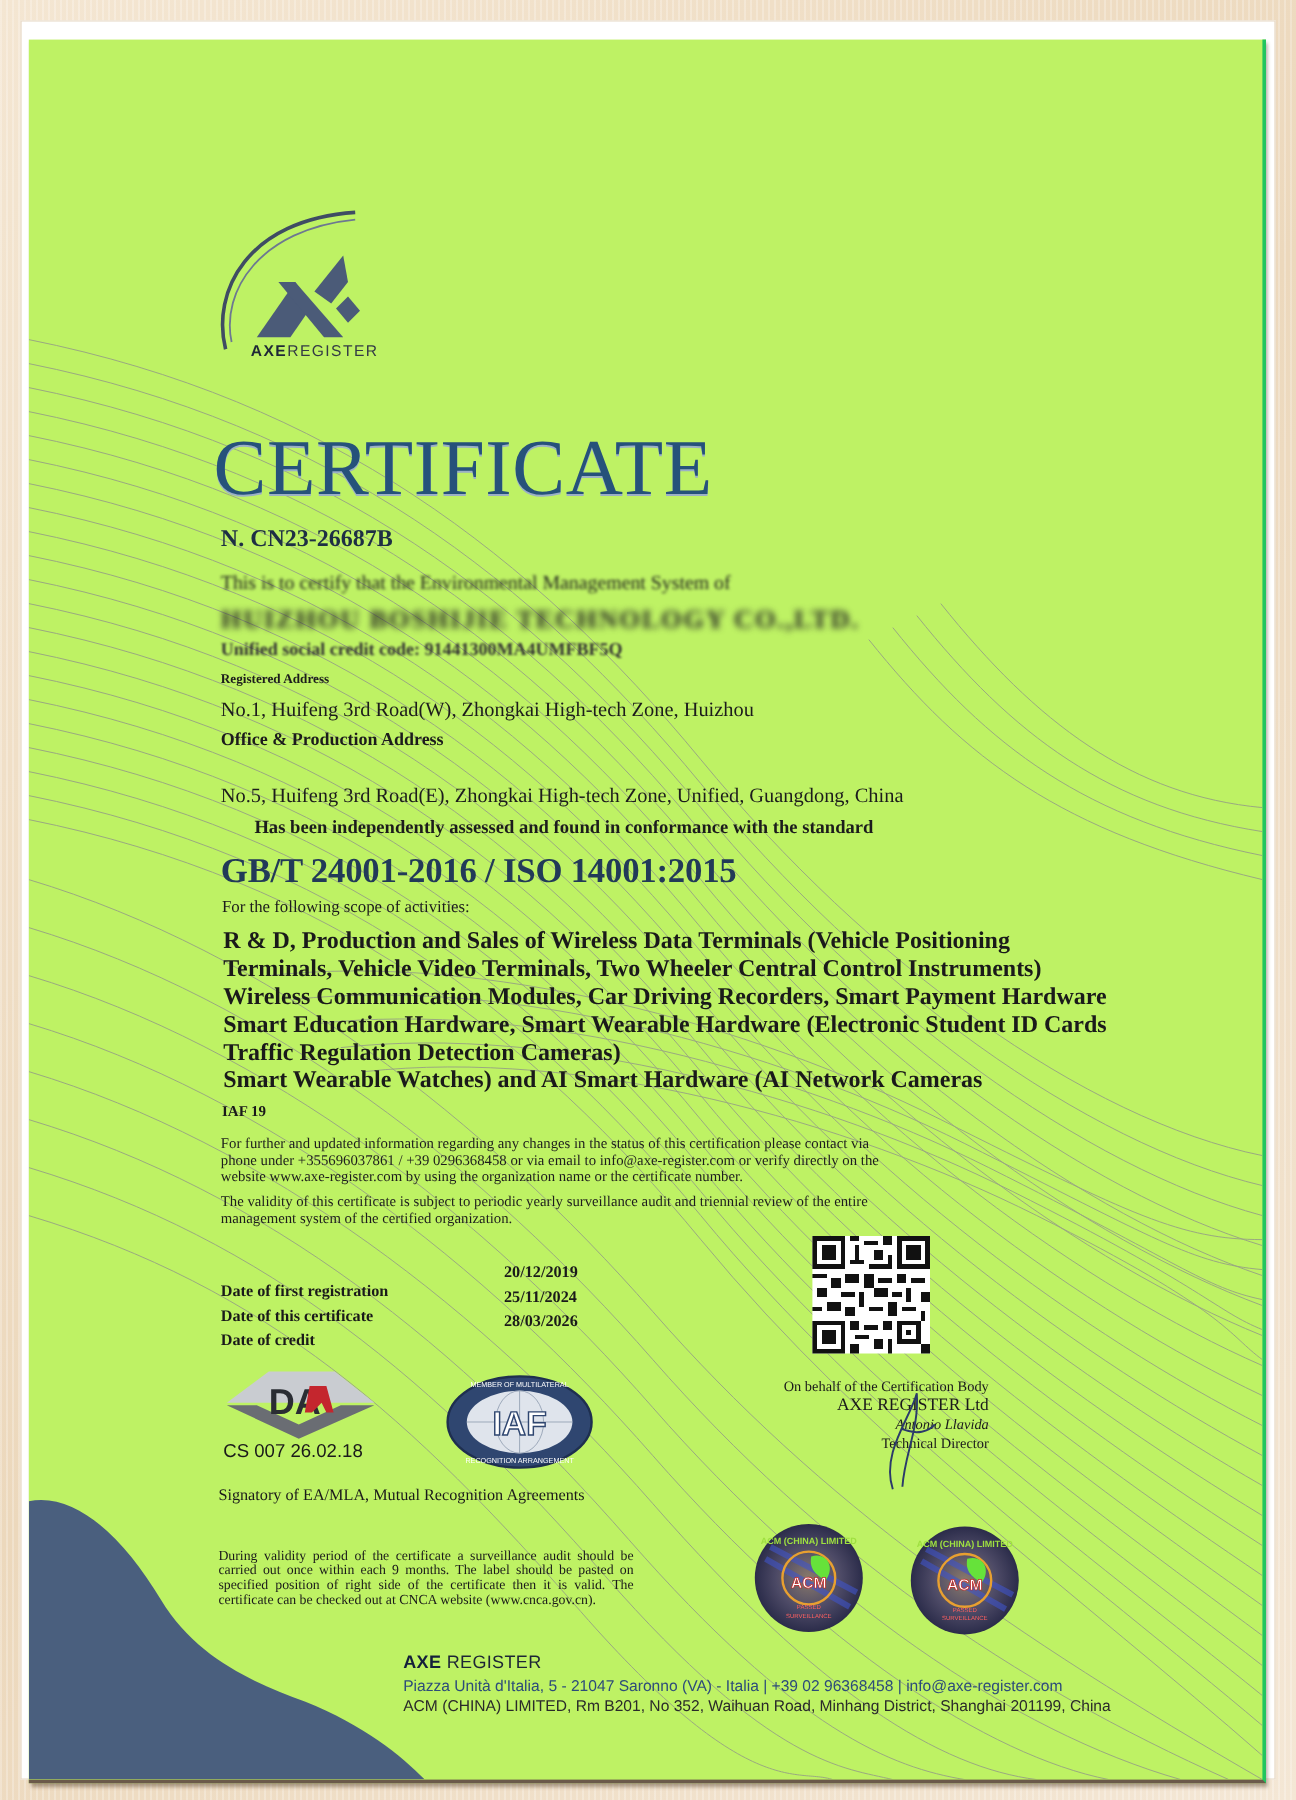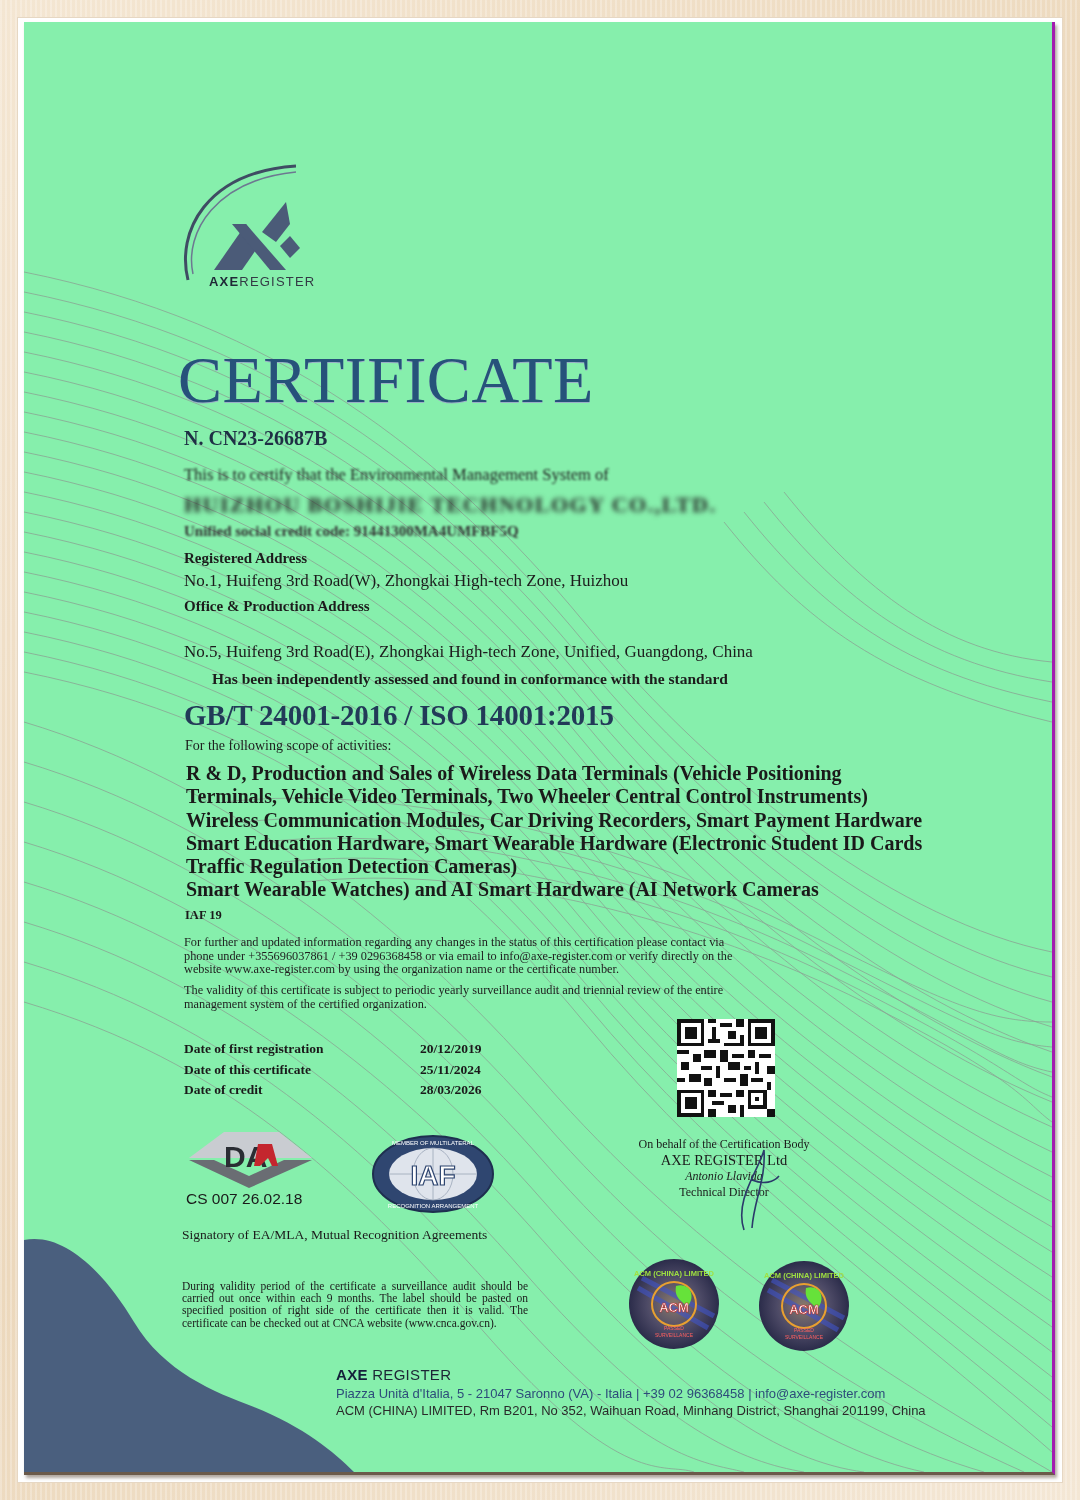--- a/index.html
+++ b/index.html
@@ -13,23 +13,23 @@
     background:
       repeating-linear-gradient(90deg, rgba(255,255,255,0.25) 0 2px, rgba(0,0,0,0) 2px 5px),
       linear-gradient(135deg, #f4e6d2 0%, #ecd8bc 50%, #f4e7d5 100%);
   }
   .mat {
     position:absolute; left:17px; top:17px; width:1046px; height:1466px;
     background:#ffffff;
     box-shadow: inset 0 0 0 1px #e6d7c3;
   }
   .paper {
-    position:absolute; left:24px; top:22px; width:1028px; height:1450px;
-    background:#86efac; overflow:hidden;
-    border-right:3px solid #a21caf;
+    position:absolute; left:24px; top:33px; width:1028px; height:1450px;
+    background:#bef264; overflow:hidden;
+    border-right:3px solid #22c55e;
     border-bottom:3px solid #6b5a4a;
     box-shadow: 2px 3px 3px rgba(80,60,40,0.45);
   }
   .waves { position:absolute; left:0; top:0; width:1028px; height:1450px; }
   .abs { position:absolute; }
 
   
   .logo { left:152px; top:140px; width:150px; height:130px; }
   .logo-text { position:absolute; left:185px; top:252px; font-family:"Liberation Sans", sans-serif; font-size:13px; letter-spacing:1.2px; color:#333a45; }
   .logo-text b { font-weight:bold; color:#1f2836; }
@@ -37,23 +37,23 @@
   .title { left:154px; top:325px; font-size:66px; color:#26527a; letter-spacing:0.5px; font-family:"Liberation Serif", serif; line-height:1; text-shadow:0 1px 0 #9ab0c6; }
   .cert-no { left:160px; top:405px; font-size:20px; font-weight:bold; color:#1e2f44; }
   .body-text { font-size:16px; color:#1c1c1c; line-height:1.2; }
   .blur { filter: blur(2.8px); }
   .bold { font-weight:bold; }
   .std { left:160px; top:677px; font-size:29px; font-weight:bold; color:#223a58; letter-spacing:-0.2px; }
   .scope { left:162px; top:740px; font-size:20px; font-weight:bold; color:#1a1a1a; line-height:23.3px; width:780px; }
   .small { font-size:12.3px; color:#1d1d1d; line-height:13.5px; }
   .dates { left:160px; top:1019px; font-size:13.5px; font-weight:bold; color:#1a1a1a; }
   .dates .row { display:flex; height:20.5px; }
-  .dates .lbl { width:236px; }
+  .dates .lbl { width:236px;margin-top:16px; }
   .qr { left:653px; top:997px; width:98px; height:98px; }
-  .sig { left:600px; top:1114px; width:200px; text-align:center; font-size:12px; color:#1a1a1a; line-height:16px; }
+  .sig { left:600px; top:1114px; width:200px; text-align:right; font-size:12px; color:#1a1a1a; line-height:16px; }
   .sig .company { font-size:14.5px; }
   .sig .name { font-style:italic; }
   .da { left:160px; top:1108px; width:130px; height:60px; }
   .cs { left:162px; top:1168px; font-family:"Liberation Sans", sans-serif; font-size:15.5px; color:#1a1a1a; }
   .iaf { left:347px; top:1112px; width:124px; height:80px; }
   .signatory { left:158px; top:1205px; font-size:13.5px; color:#1a1a1a; }
   .surv { left:158px; top:1258px; width:346px; font-size:11.5px; line-height:12.2px; text-align:justify; color:#1a1a1a; }
   .holo { width:92px; height:92px; }
   .footer { left:312px; top:1344px; font-family:"Liberation Sans", sans-serif; }
   .footer .f1 { font-size:15px; color:#1c2535; letter-spacing:0.3px; }
@@ -126,21 +126,21 @@
   </svg>
   <div class="logo-text"><b>AXE</b><span>REGISTER</span></div>
 
   <div class="abs title">CERTIFICATE</div>
   <div class="abs cert-no">N. CN23-26687B</div>
 
   <div class="abs body-text" style="left:160px;top:443px;font-size:16.5px;"><span class="blur" style="filter:blur(1.2px)">This is to certify that the Environmental Management System of</span></div>
   <div class="abs blur bold" style="left:160px;top:470px;font-size:22px;letter-spacing:1.5px;color:#222;">HUIZHOU BOSHIJIE TECHNOLOGY CO.,LTD.</div>
   <div class="abs bold" style="left:160px;top:501px;font-size:15px;color:#333;filter:blur(0.8px);">Unified social credit code: 91441300MA4UMFBF5Q</div>
 
-  <div class="abs bold body-text" style="left:160px;top:527px;font-size:15px;">Registered Address</div>
+  <div class="abs bold body-text" style="left:160px;top:527px;font-size:11px;">Registered Address</div>
   <div class="abs body-text" style="left:160px;top:549px;font-size:17px;">No.1, Huifeng 3rd Road(W), Zhongkai High-tech Zone, Huizhou</div>
   <div class="abs bold body-text" style="left:160px;top:575px;font-size:15px;">Office &amp; Production Address</div>
   <div class="abs body-text" style="left:160px;top:620px;font-size:17px;">No.5, Huifeng 3rd Road(E), Zhongkai High-tech Zone, Unified, Guangdong, China</div>
   <div class="abs bold body-text" style="left:160px;top:648px;font-size:15.5px;margin-left:28px;">Has been independently assessed and found in conformance with the standard</div>
 
   <div class="abs std">GB/T 24001-2016 / ISO 14001:2015</div>
   <div class="abs body-text" style="left:161px;top:716px;font-size:14px;">For the following scope of activities:</div>
 
   <div class="abs scope">
     <div>R &amp; D, Production and Sales of Wireless Data Terminals (Vehicle Positioning</div>

